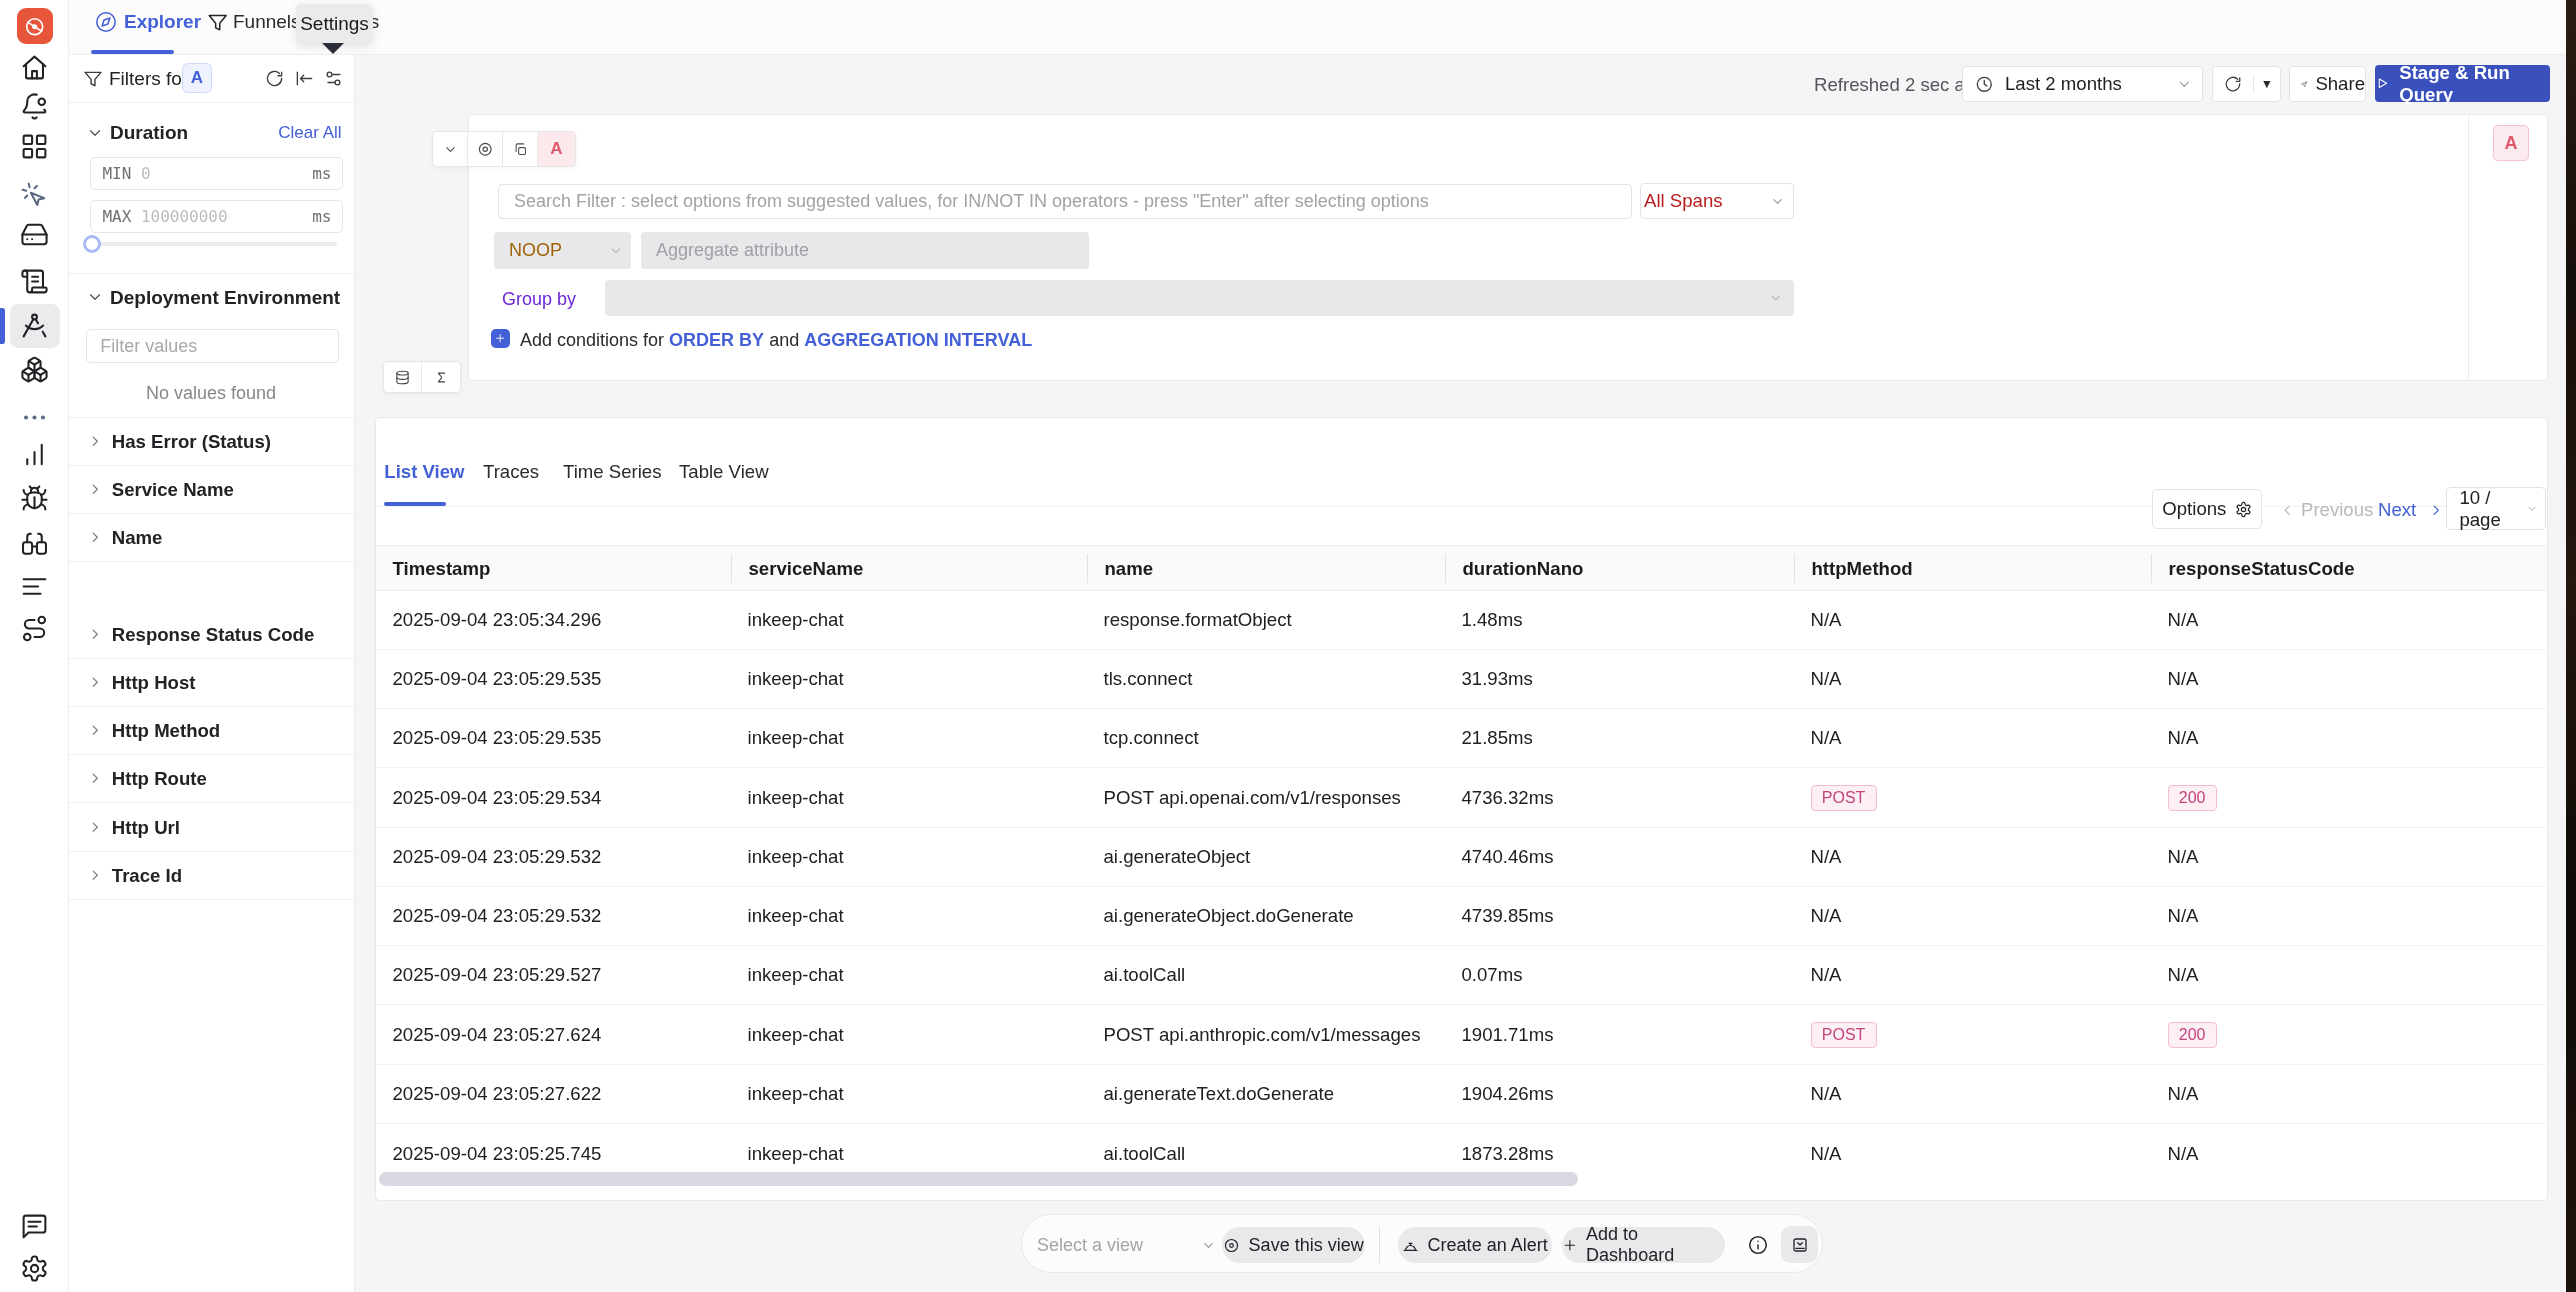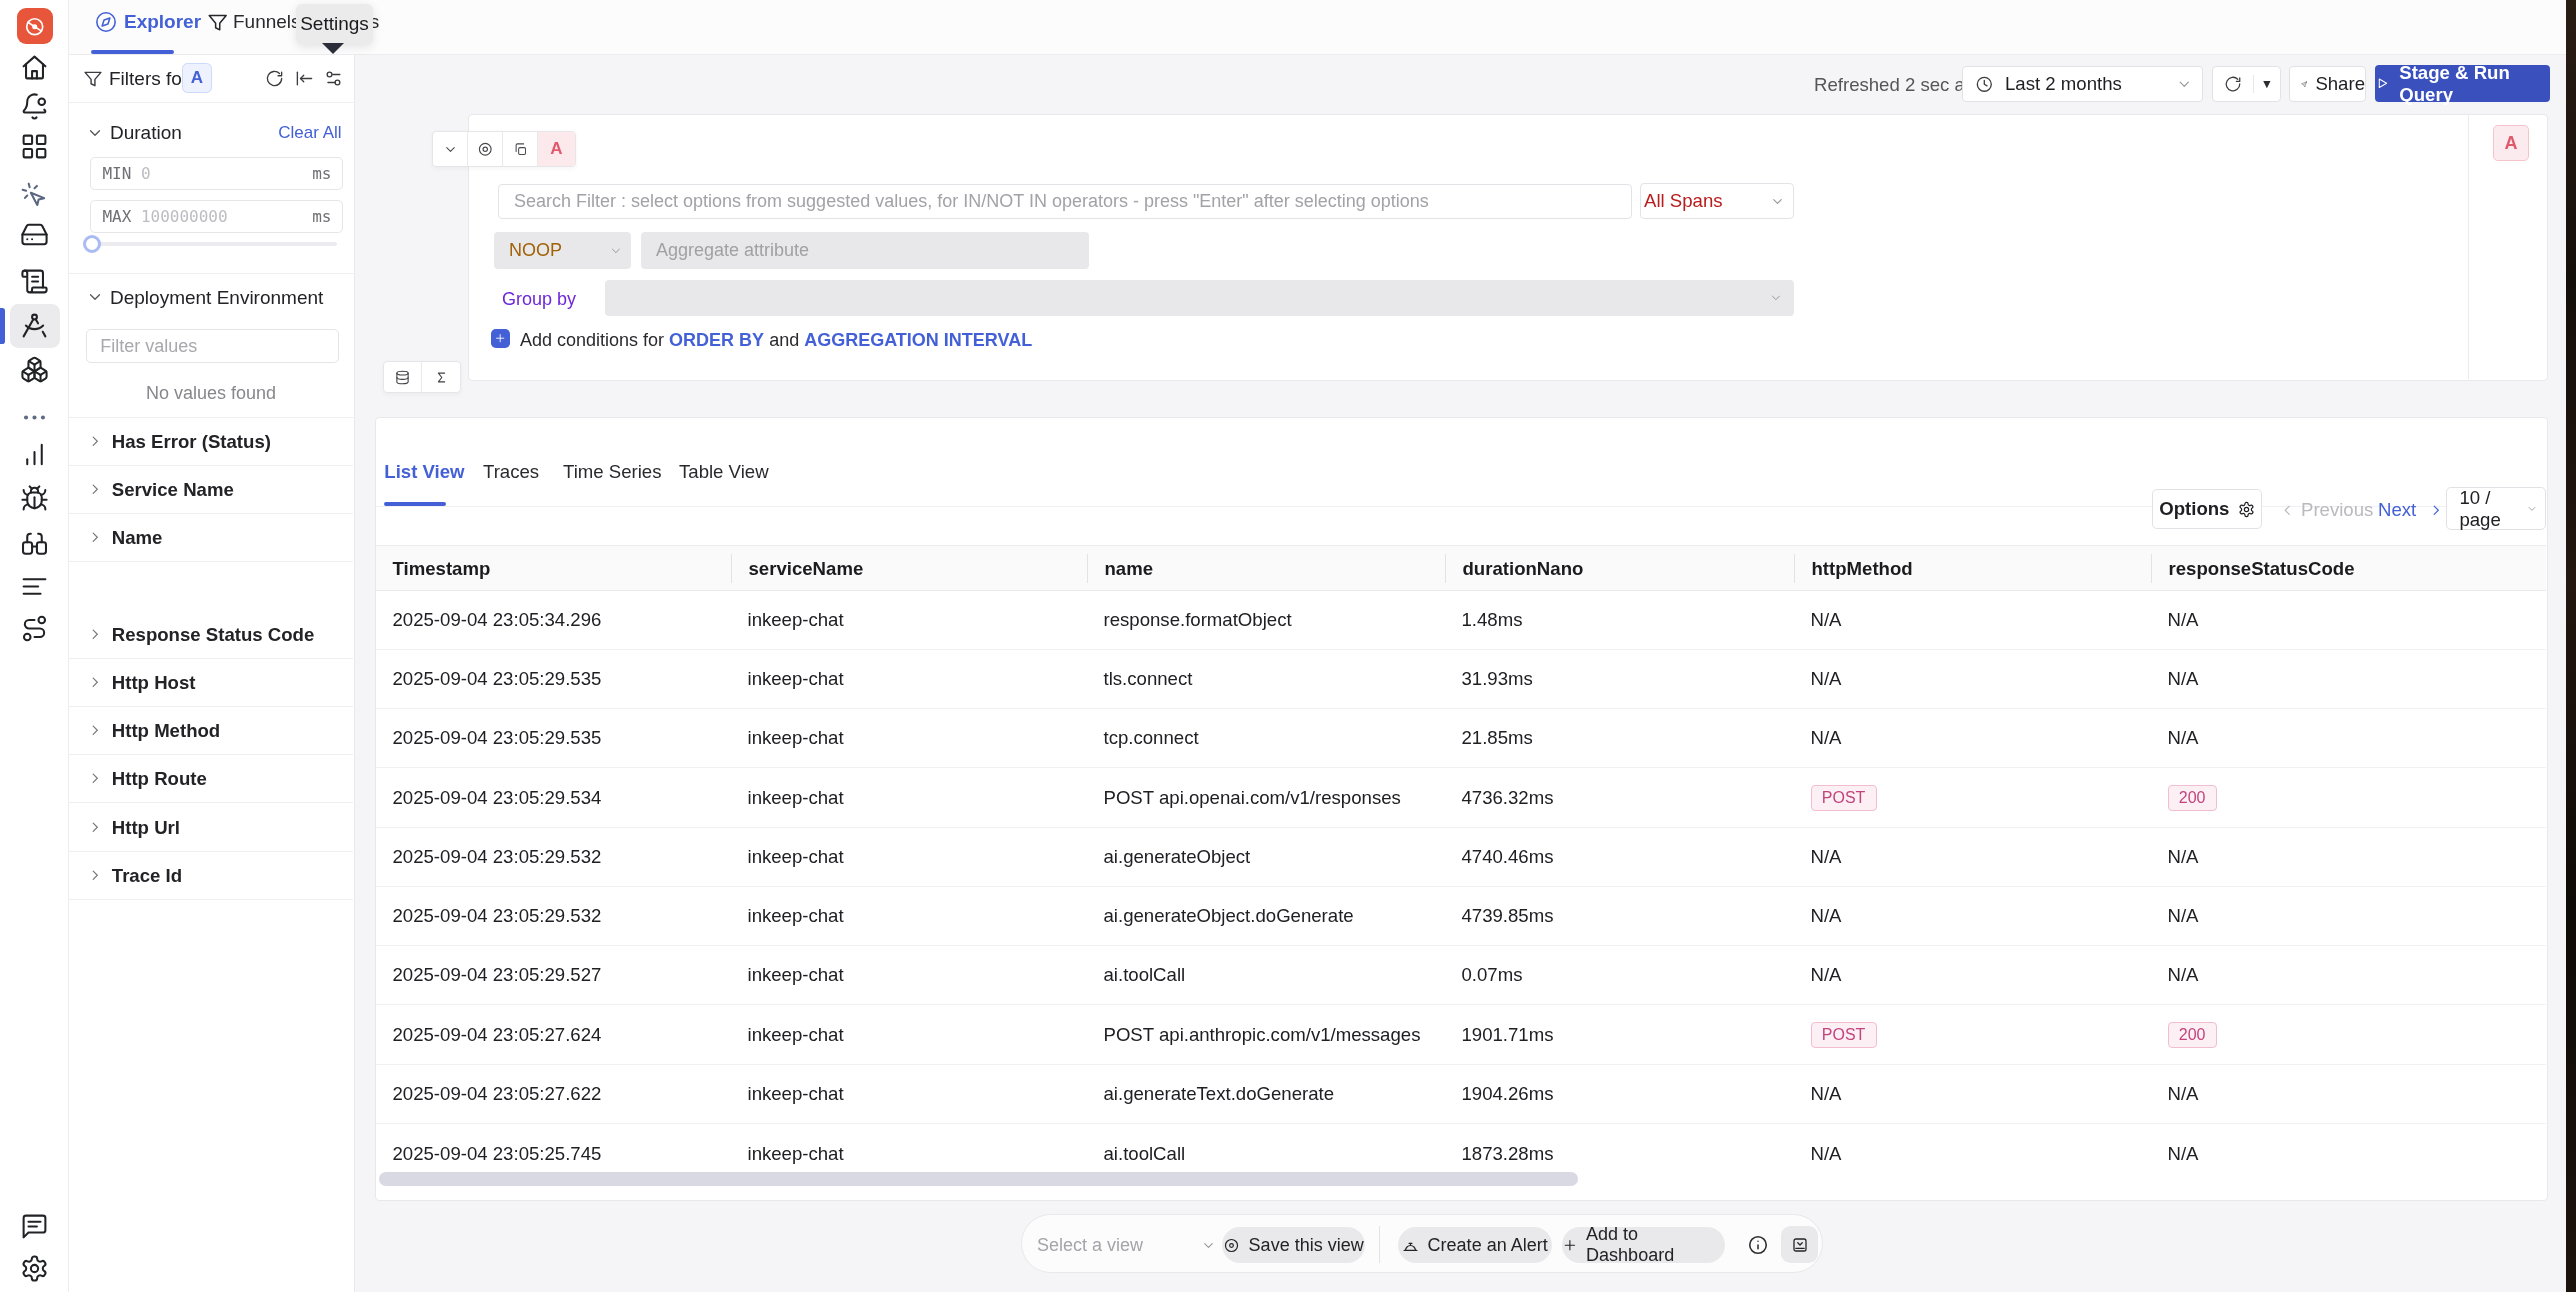--- a/index.html
+++ b/index.html
@@ -23,21 +23,21 @@
   .tab-underline { position:absolute; left:22px; top:50px; width:83px; height:4.1px; background:#4360d6; border-radius:2.1px; }
   .tooltip { position:absolute; left:227px; top:4.1px; width:77px; height:40px; background:#ebebec; border-radius:6.2px;
     display:flex; align-items:center; justify-content:center; font-size:19px; color:#1b1b1d; z-index:60;
     box-shadow:0 2.8px 9.6px rgba(0,0,0,.10); }
   .tooltip-arrow { position:absolute; left:253px; top:43px; width:0; height:0; z-index:60;
     border-left:11.7px solid transparent; border-right:11.7px solid transparent; border-top:11.7px solid #2b2e38; }
 
   
   .fpanel { position:absolute; left:69px; top:55px; width:286px; height:1237px; background:#fff; border-right:1.4px solid #e9e9ec; z-index:10; }
   .fdivider { position:absolute; left:0; width:286px; border-top:1.4px solid #efeff2; }
-  .sec-title { font-size:19px; color:#232327; font-weight:normal; }
+  .sec-title { font-size:19px; color:#232327; font-weight:bold; }
   .minmax { position:absolute; left:21.4px; width:253px; height:33px; border:1.4px solid #e6e6e9; border-radius:4.8px;
     display:flex; align-items:center; font-family:"DejaVu Sans Mono", monospace; font-size:16px; color:#707075; }
   .minmax input { border:none; outline:none; flex:1; font-family:"DejaVu Sans Mono", monospace; font-size:16px; color:#3a3a3e; min-width:0; }
   .minmax input::placeholder { color:#bcbcc1; }
   .fsection { position:absolute; left:0; width:284px; height:48px; border-bottom:1.4px solid #efeff2;
     display:flex; align-items:center; cursor:pointer; }
   .fsection .chev { margin-left:18px; color:#77777c; }
   .fsection .lbl { margin-left:8.3px; font-size:18.6px; color:#232327; font-weight:bold; }
   .filter-input { position:absolute; left:16.5px; width:253px; height:34px; border:1.4px solid #e4e4e8; border-radius:4.8px;
     font-size:18px; color:#3a3a3e; padding:0 13.8px; outline:none; }
@@ -525,21 +525,21 @@
 
 <div class="card" style="left:375px; top:417px; width:2173px; height:784px">
   <div class="abs" style="left:0; top:88px; width:2170px; border-top:1.4px solid #f1f1f3"></div>
 
   <span class="rtab" style="left:8.3px; top:43px; color:#4360d6; font-weight:bold">List View</span>
   <span class="rtab" style="left:107px; top:43px">Traces</span>
   <span class="rtab" style="left:187px; top:43px">Time Series</span>
   <span class="rtab" style="left:303px; top:43px">Table View</span>
   <div class="abs" style="left:8.3px; top:84px; width:62px; height:4.1px; background:#4360d6; border-radius:2.1px"></div>
 
-  <div class="abs" style="left:1776px; top:71px; width:110px; height:40px; background:#fff; border:1.4px solid #e2e2e6; border-radius:4.8px; display:flex; align-items:center; justify-content:center; font-size:18.6px; font-weight:bold; color:#1f1f23; cursor:pointer">
+  <div class="abs" style="left:1776px; top:71px; width:110px; height:40px; background:#fff; border:1.4px solid #e2e2e6; border-radius:4.8px; display:flex; align-items:center; justify-content:center; font-size:18.6px; font-weight:normal; color:#1f1f23; cursor:pointer">
     <span>Options</span>
     <svg class="ic" width="17" height="17" viewBox="0 0 24 24" style="margin-left:8.3px" stroke-width="1.8">
       <circle cx="12" cy="12" r="3"></circle>
       <path d="M12.22 2h-.44a2 2 0 0 0-2 2v.18a2 2 0 0 1-1 1.73l-.43.25a2 2 0 0 1-2 0l-.15-.08a2 2 0 0 0-2.73.73l-.22.38a2 2 0 0 0 .73 2.73l.15.1a2 2 0 0 1 1 1.72v.51a2 2 0 0 1-1 1.74l-.15.09a2 2 0 0 0-.73 2.73l.22.38a2 2 0 0 0 2.73.73l.15-.08a2 2 0 0 1 2 0l.43.25a2 2 0 0 1 1 1.73V20a2 2 0 0 0 2 2h.44a2 2 0 0 0 2-2v-.18a2 2 0 0 1 1-1.73l.43-.25a2 2 0 0 1 2 0l.15.08a2 2 0 0 0 2.73-.73l.22-.39a2 2 0 0 0-.73-2.73l-.15-.08a2 2 0 0 1-1-1.74v-.5a2 2 0 0 1 1-1.74l.15-.09a2 2 0 0 0 .73-2.73l-.22-.38a2 2 0 0 0-2.73-.73l-.15.08a2 2 0 0 1-2 0l-.43-.25a2 2 0 0 1-1-1.73V4a2 2 0 0 0-2-2z"></path>
     </svg>
   </div>
 
   <div class="abs pager" style="left:1903px; top:81px; color:#b9b9be">
     <svg class="ic" width="16.5" height="16.5" viewBox="0 0 24 24" stroke-width="2">
         <polyline points="15 6 9 12 15 18"></polyline>

